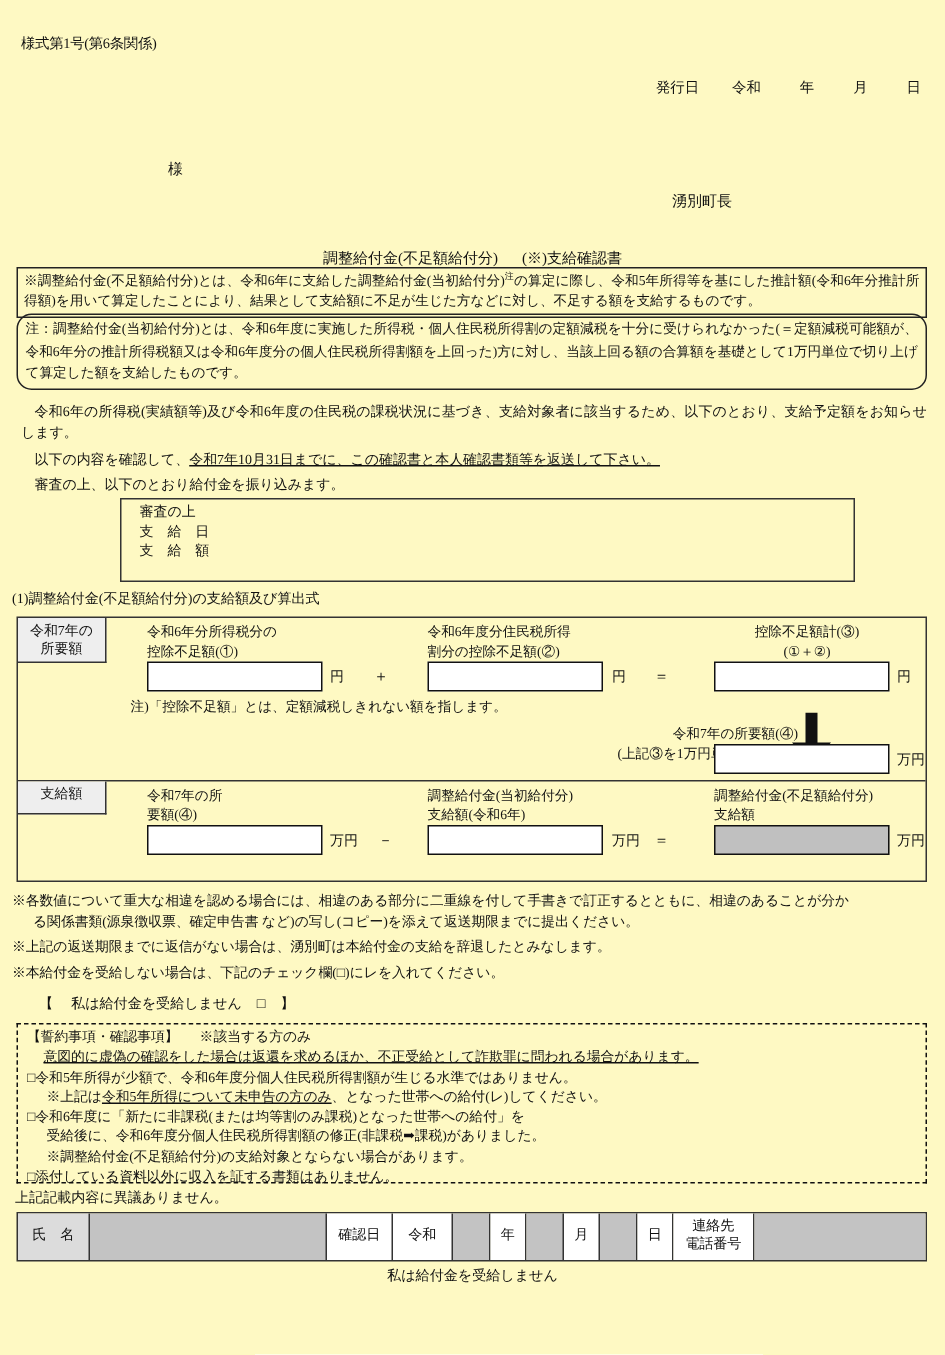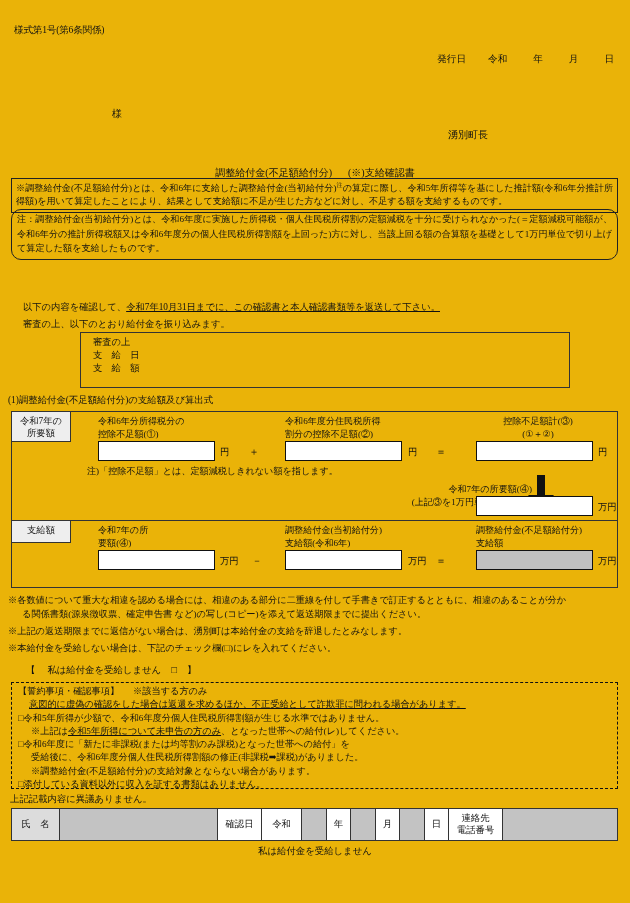--- a/index.html
+++ b/index.html
@@ -8,21 +8,21 @@
     background: #ffffff;
   }
   body {
     font-family: "Liberation Serif", "DejaVu Serif", serif;
     color: #111111;
   }
   #page {
     position: relative;
     width: 630px;
     height: 903px;
-    background: #eab308;
+    background: #fef9c3;
     overflow: hidden;
     font-size: 9.2px;
     line-height: 1.35;
   }
 
   
   .form-code {
     position: absolute;
     left: 14px;
     top: 24px;
@@ -302,20 +302,21 @@
   </div>
 
   <div class="note-box">
     <span>※調整給付金(不足額給付分)とは、令和6年に支給した調整給付金(当初給付分)</span><span class="sup-note">注</span><span>の算定に際し、令和5年所得等を基にした推計額(令和6年分推計所得額)を用いて算定したことにより、結果として支給額に不足が生じた方などに対し、不足する額を支給するものです。</span>
   </div>
 
   <div class="chu-box">
     <span>注：調整給付金(当初給付分)とは、令和6年度に実施した所得税・個人住民税所得割の定額減税を十分に受けられなかった(＝定額減税可能額が、令和6年分の推計所得税額又は令和6年度分の個人住民税所得割額を上回った)方に対し、当該上回る額の合算額を基礎として1万円単位で切り上げて算定した額を支給したものです。</span>
   </div>
 
+  <div class="para p1">令和6年の所得税(実績額等)及び令和6年度の住民税の課税状況に基づき、支給対象者に該当するため、以下のとおり、支給予定額をお知らせします。</div>
   <div class="para p2">
     <span>以下の内容を確認して、</span><span class="u-line">令和7年10月31日までに、この確認書と本人確認書類等を返送して下さい。</span>
   </div>
   <div class="para p3">審査の上、以下のとおり給付金を振り込みます。</div>
 
   <div class="pay-box">
     <div>審査の上</div>
     <div>支　給　日</div>
     <div>支　給　額</div>
   </div>

